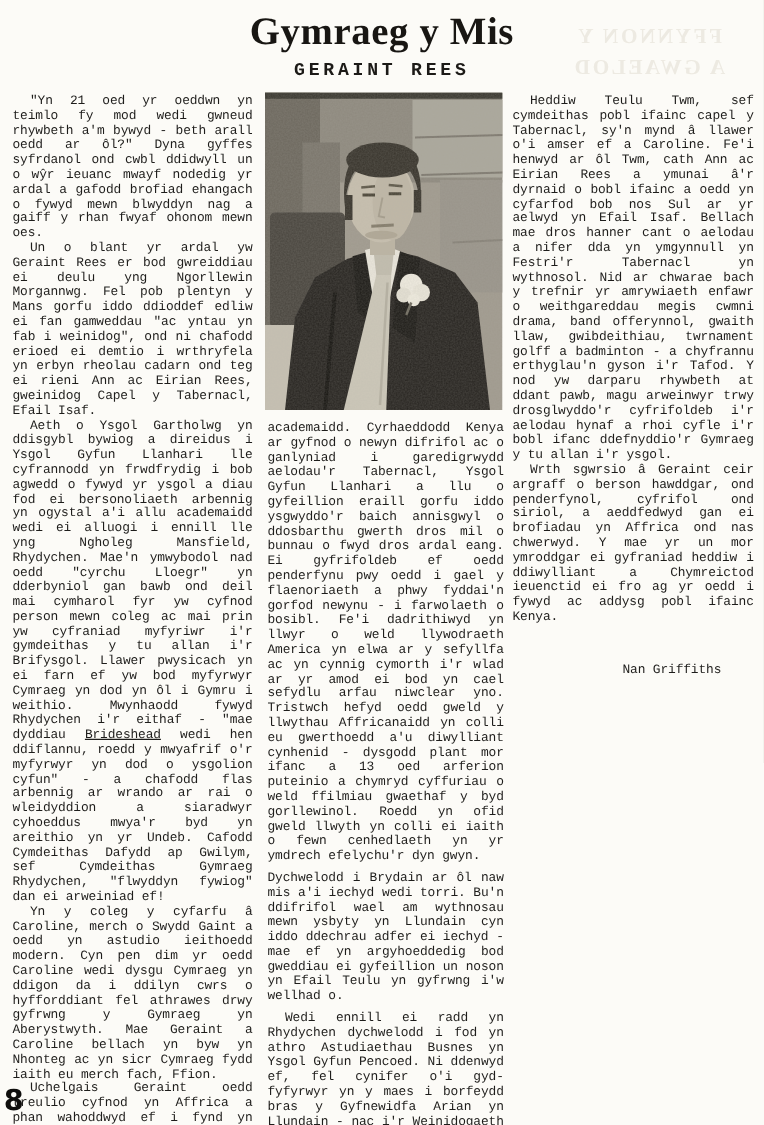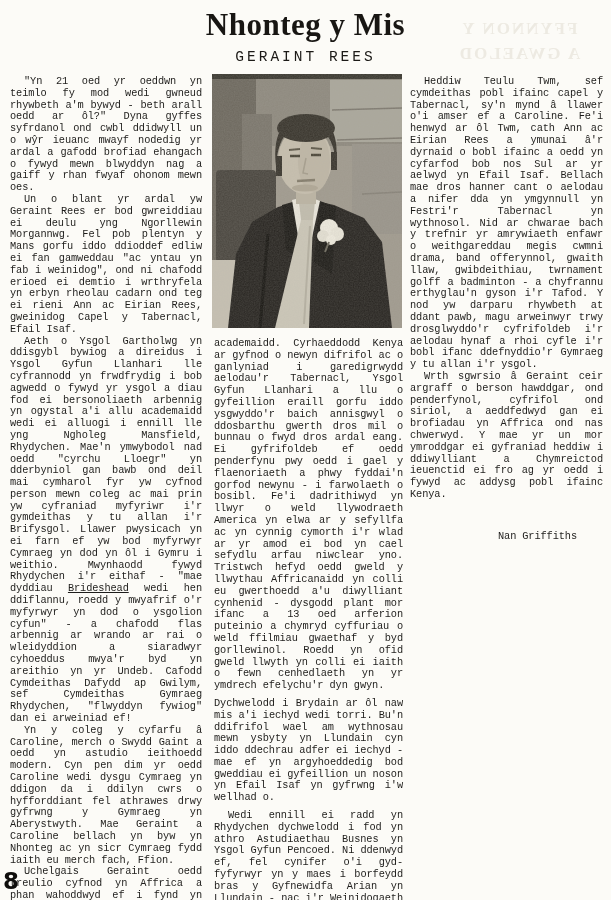--- a/index.html
+++ b/index.html
@@ -23,21 +23,21 @@
   .title {
     position:absolute; top:7px; left:0; width:611px;
     text-align:center;
     font-family:"Liberation Serif","DejaVu Serif",serif;
     font-weight:bold; font-size:31px; color:#181613;
     letter-spacing:0.5px;
   }
   .subtitle {
     position:absolute; top:49px; left:0; width:611px;
     text-align:center;
-    font-weight:normal; font-size:14.5px; letter-spacing:3px;
+    font-weight:bold; font-size:14.5px; letter-spacing:3px;
     color:#1c1a17;
   }
   .photo { position:absolute; left:212px; top:74px; width:190px; height:254px; margin:0; }
   .photo svg { display:block; }
   .col {
     position:absolute;
     font-size:10.3px; line-height:11.8px;
     color:#1e1d1b; letter-spacing:-0.1px;
   }
   .col p { margin:0; text-align:justify; }
@@ -57,21 +57,21 @@
 </head>
 <body>
 
 <div class="page">
 
   <div class="ghost">
     <div>FFYNNON Y</div>
     <div>A GWAELOD</div>
   </div>
 
-  <div class="title">Nhonteg y Mis</div>
+  <div class="title">Gymraeg y Mis</div>
   <div class="subtitle">GERAINT REES</div>
 
   <figure class="photo" aria-label="Llun du a gwyn o Geraint Rees mewn siwt dywyll, tei golau a blodyn gwyn ar ei labed, o flaen wal gerrig">
     <svg viewBox="0 0 190 254" width="190" height="254">
       <defs>
         <filter id="grain" x="0" y="0" width="100%" height="100%">
           <feTurbulence type="fractalNoise" baseFrequency="0.8" numOctaves="2" seed="7" result="n"></feTurbulence>
           <feColorMatrix in="n" type="matrix" values="0 0 0 0 0.45  0 0 0 0 0.44  0 0 0 0 0.40  0 0 0 0.22 0"></feColorMatrix>
         </filter>
       </defs>
@@ -126,21 +126,21 @@
 
   <div class="col col1">
       <p class="indent">"Yn 21 oed yr oeddwn yn teimlo fy mod wedi gwneud rhywbeth a'm bywyd - beth arall oedd ar ôl?" Dyna gyffes syfrdanol ond cwbl ddidwyll un o wŷr ieuanc mwayf nodedig yr ardal a gafodd brofiad ehangach o fywyd mewn blwyddyn nag a gaiff y rhan fwyaf ohonom mewn oes.</p>
       <p class="indent">Un o blant yr ardal yw Geraint Rees er bod gwreiddiau ei deulu yng Ngorllewin Morgannwg. Fel pob plentyn y Mans gorfu iddo ddioddef edliw ei fan gamweddau "ac yntau yn fab i weinidog", ond ni chafodd erioed ei demtio i wrthryfela yn erbyn rheolau cadarn ond teg ei rieni Ann ac Eirian Rees, gweinidog Capel y Tabernacl, Efail Isaf.</p>
       <p class="indent">Aeth o Ysgol Gartholwg yn ddisgybl bywiog a direidus i Ysgol Gyfun Llanhari lle cyfrannodd yn frwdfrydig i bob agwedd o fywyd yr ysgol a diau fod ei bersonoliaeth arbennig yn ogystal a'i allu academaidd wedi ei alluogi i ennill lle yng Ngholeg Mansfield, Rhydychen. Mae'n ymwybodol nad oedd "cyrchu Lloegr" yn dderbyniol gan bawb ond deil mai cymharol fyr yw cyfnod person mewn coleg ac mai prin yw cyfraniad myfyriwr i'r gymdeithas y tu allan i'r Brifysgol. Llawer pwysicach yn ei farn ef yw bod myfyrwyr Cymraeg yn dod yn ôl i Gymru i weithio. Mwynhaodd fywyd Rhydychen i'r eithaf - "mae dyddiau <u>Brideshead</u> wedi hen ddiflannu, roedd y mwyafrif o'r myfyrwyr yn dod o ysgolion cyfun" - a chafodd flas arbennig ar wrando ar rai o wleidyddion a siaradwyr cyhoeddus mwya'r byd yn areithio yn yr Undeb. Cafodd Cymdeithas Dafydd ap Gwilym, sef Cymdeithas Gymraeg Rhydychen, "flwyddyn fywiog" dan ei arweiniad ef!</p>
       <p class="indent">Yn y coleg y cyfarfu â Caroline, merch o Swydd Gaint a oedd yn astudio ieithoedd modern. Cyn pen dim yr oedd Caroline wedi dysgu Cymraeg yn ddigon da i ddilyn cwrs o hyfforddiant fel athrawes drwy gyfrwng y Gymraeg yn Aberystwyth. Mae Geraint a Caroline bellach yn byw yn Nhonteg ac yn sicr Cymraeg fydd iaith eu merch fach, Ffion.</p>
       <p class="indent">Uchelgais Geraint oedd treulio cyfnod yn Affrica a phan wahoddwyd ef i fynd yn athro i Kenya derbyniodd y cynnig yn eiddgar er bod hynny yn golygu torri ar draws ei yrfa</p>
     </div>
   <div class="col col2">
       <p>academaidd. Cyrhaeddodd Kenya ar gyfnod o newyn difrifol ac o ganlyniad i garedigrwydd aelodau'r Tabernacl, Ysgol Gyfun Llanhari a llu o gyfeillion eraill gorfu iddo ysgwyddo'r baich annisgwyl o ddosbarthu gwerth dros mil o bunnau o fwyd dros ardal eang. Ei gyfrifoldeb ef oedd penderfynu pwy oedd i gael y flaenoriaeth a phwy fyddai'n gorfod newynu - i farwolaeth o bosibl. Fe'i dadrithiwyd yn llwyr o weld llywodraeth America yn elwa ar y sefyllfa ac yn cynnig cymorth i'r wlad ar yr amod ei bod yn cael sefydlu arfau niwclear yno. Tristwch hefyd oedd gweld y llwythau Affricanaidd yn colli eu gwerthoedd a'u diwylliant cynhenid - dysgodd plant mor ifanc a 13 oed arferion puteinio a chymryd cyffuriau o weld ffilmiau gwaethaf y byd gorllewinol. Roedd yn ofid gweld llwyth yn colli ei iaith o fewn cenhedlaeth yn yr ymdrech efelychu'r dyn gwyn.</p>
-      <p class="gap">Dychwelodd i Brydain ar ôl naw mis a'i iechyd wedi torri. Bu'n ddifrifol wael am wythnosau mewn ysbyty yn Llundain cyn iddo ddechrau adfer ei iechyd - mae ef yn argyhoeddedig bod gweddiau ei gyfeillion un noson yn Efail Isaf yn gyfrwng i'w wellhad o.</p>
+      <p class="gap">Dychwelodd i Brydain ar ôl naw mis a'i iechyd wedi torri. Bu'n ddifrifol wael am wythnosau mewn ysbyty yn Llundain cyn iddo ddechrau adfer ei iechyd - mae ef yn argyhoeddedig bod gweddiau ei gyfeillion un noson yn Efail Teulu yn gyfrwng i'w wellhad o.</p>
       <p class="indent gap">Wedi ennill ei radd yn Rhydychen dychwelodd i fod yn athro Astudiaethau Busnes yn Ysgol Gyfun Pencoed. Ni ddenwyd ef, fel cynifer o'i gyd-fyfyrwyr yn y maes i borfeydd bras y Gyfnewidfa Arian yn Llundain - nac i'r Weinidogaeth chwaith.</p>
     </div>
   <div class="col col3">
       <p class="indent">Heddiw Teulu Twm, sef cymdeithas pobl ifainc capel y Tabernacl, sy'n mynd â llawer o'i amser ef a Caroline. Fe'i henwyd ar ôl Twm, cath Ann ac Eirian Rees a ymunai â'r dyrnaid o bobl ifainc a oedd yn cyfarfod bob nos Sul ar yr aelwyd yn Efail Isaf. Bellach mae dros hanner cant o aelodau a nifer dda yn ymgynnull yn Festri'r Tabernacl yn wythnosol. Nid ar chwarae bach y trefnir yr amrywiaeth enfawr o weithgareddau megis cwmni drama, band offerynnol, gwaith llaw, gwibdeithiau, twrnament golff a badminton - a chyfrannu erthyglau'n gyson i'r Tafod. Y nod yw darparu rhywbeth at ddant pawb, magu arweinwyr trwy drosglwyddo'r cyfrifoldeb i'r aelodau hynaf a rhoi cyfle i'r bobl ifanc ddefnyddio'r Gymraeg y tu allan i'r ysgol.</p>
       <p class="indent">Wrth sgwrsio â Geraint ceir argraff o berson hawddgar, ond penderfynol, cyfrifol ond siriol, a aeddfedwyd gan ei brofiadau yn Affrica ond nas chwerwyd. Y mae yr un mor ymroddgar ei gyfraniad heddiw i ddiwylliant a Chymreictod ieuenctid ei fro ag yr oedd i fywyd ac addysg pobl ifainc Kenya.</p>
       <div class="byline">Nan Griffiths</div>
   </div>
 
   <div class="pagenum">8</div>
 

